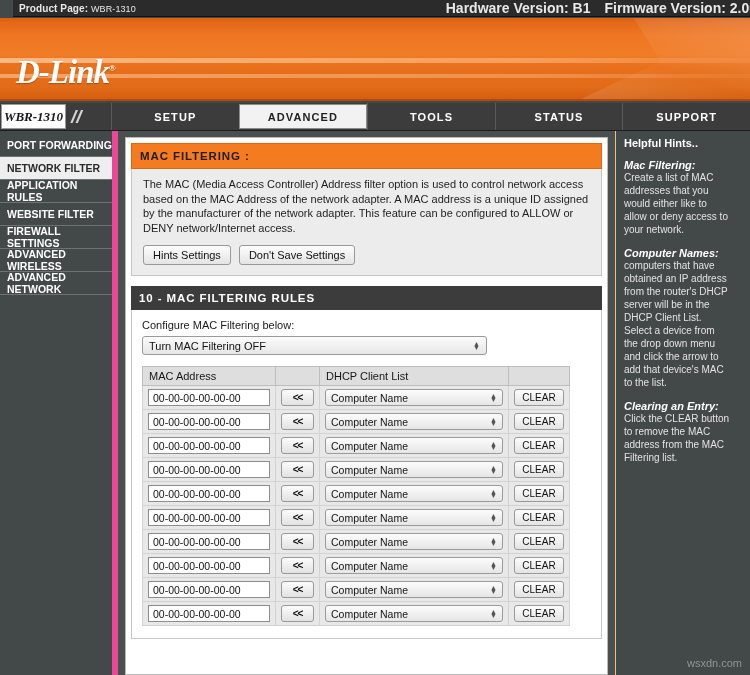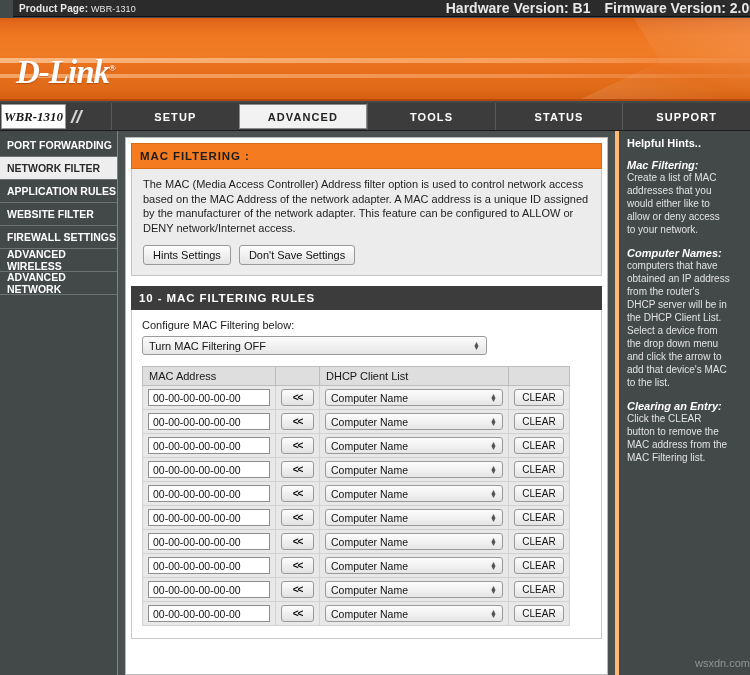--- a/index.html
+++ b/index.html
@@ -100,21 +100,21 @@
 
   
   .body {
     position: absolute; left: 0; top: 131px;
     width: 750px; height: 544px;
     display: flex;
   }
   .sidebar {
     width: 118px; background: #434848;
     padding-top: 3px;
-    border-right: 1px solid #ec4899;
+    border-right: 6px solid #ec4899;
   }
   .side-item {
     height: 23px; display: flex; align-items: center;
     padding-left: 7px;
     color: #ffffff; font-size: 10.5px; font-weight: bold;
     border-bottom: 1px solid #6d7272;
     cursor: pointer;
   }
   .side-item.active { background: #eeeeee; color: #2a2a2a; }
 
@@ -219,32 +219,32 @@
     display: flex; align-items: center; justify-content: center;
   }
   td.c-arrow, td.c-clear { text-align: center; }
   td.c-arrow > div, td.c-clear > div { margin: 0 auto; }
 
   
   .hints {
     width: 123px; background: #434848;
     padding: 6px 8px 0 8px;
     color: #ffffff;
-    border-left: 4px solid #fdba74;
+    border-left: 1px solid #fdba74;
   }
   .hints h3 {
     margin: 0 0 10px 0; font-size: 11px; font-weight: bold; color: #ffffff;
   }
   .hint-block { margin-bottom: 11px; }
   .hint-block b { font-size: 11px; color: #ffffff; display: block; font-style: italic; }
   .hint-block span {
     font-size: 10px; color: #e3e3e3; line-height: 13px; display: block;
   }
   .watermark {
-    position: absolute; right: 0; bottom: 6px;
+    position: absolute; right: 8px; bottom: 6px;
     color: #8f9494; font-size: 11px;
     font-family: "Liberation Sans", sans-serif;
   }
 </style>
 </head>
 <body>
 
 <div class="page">
 
   <div class="topbar">

